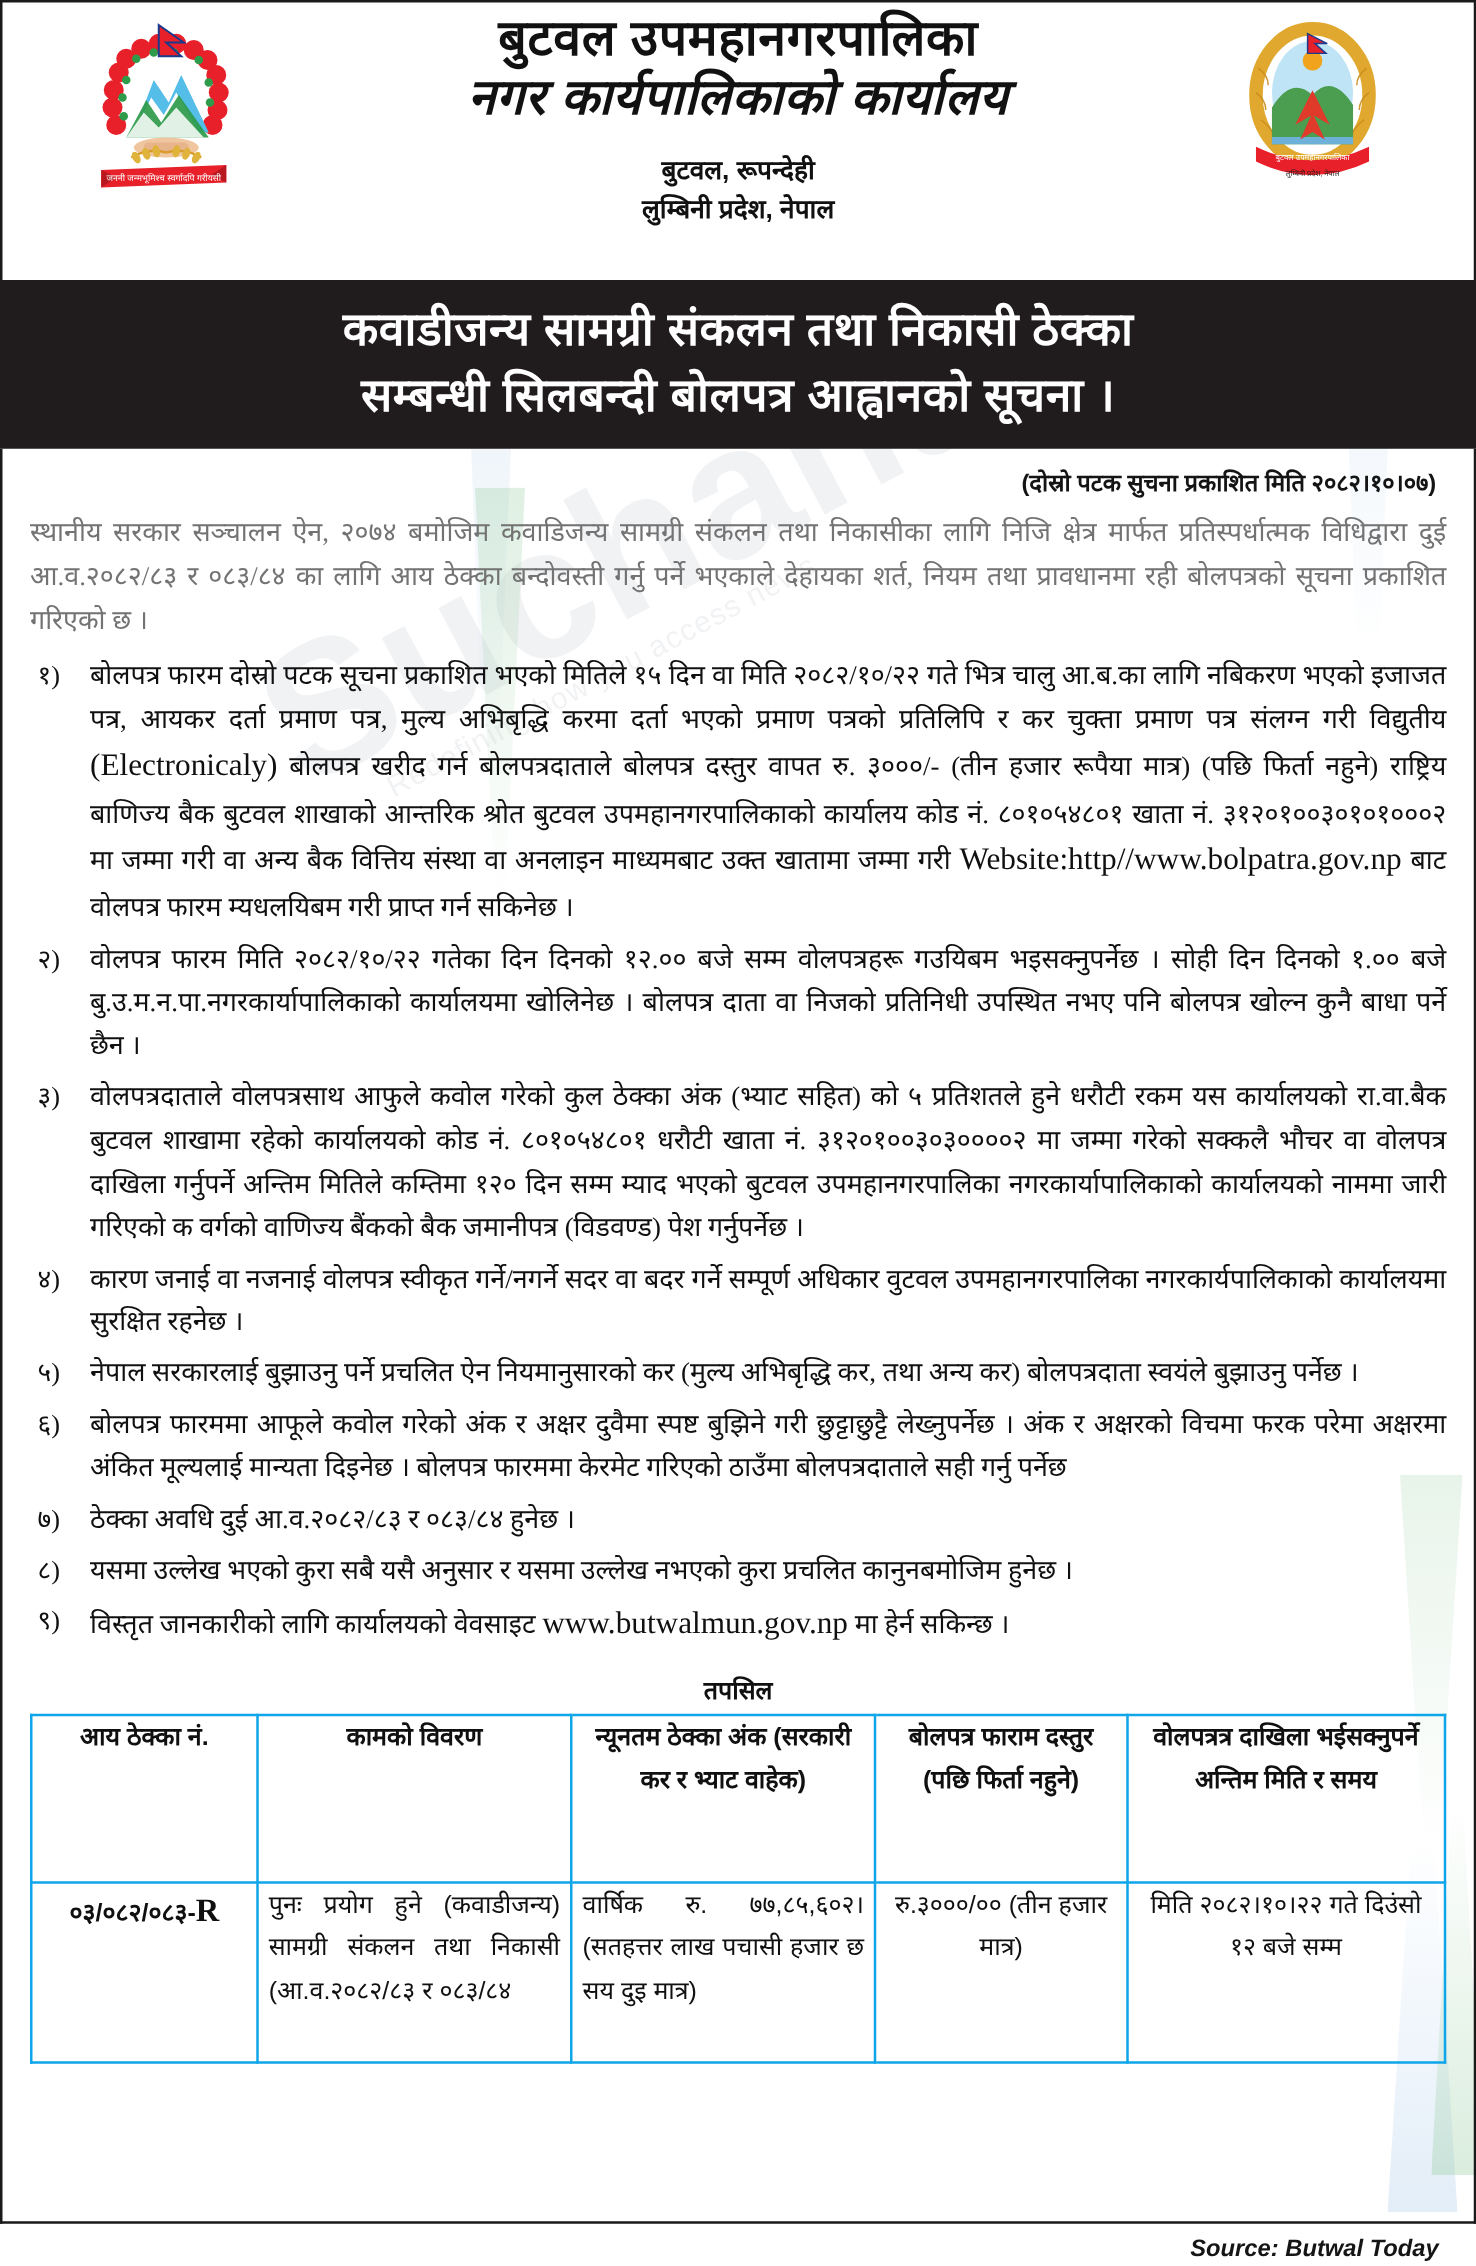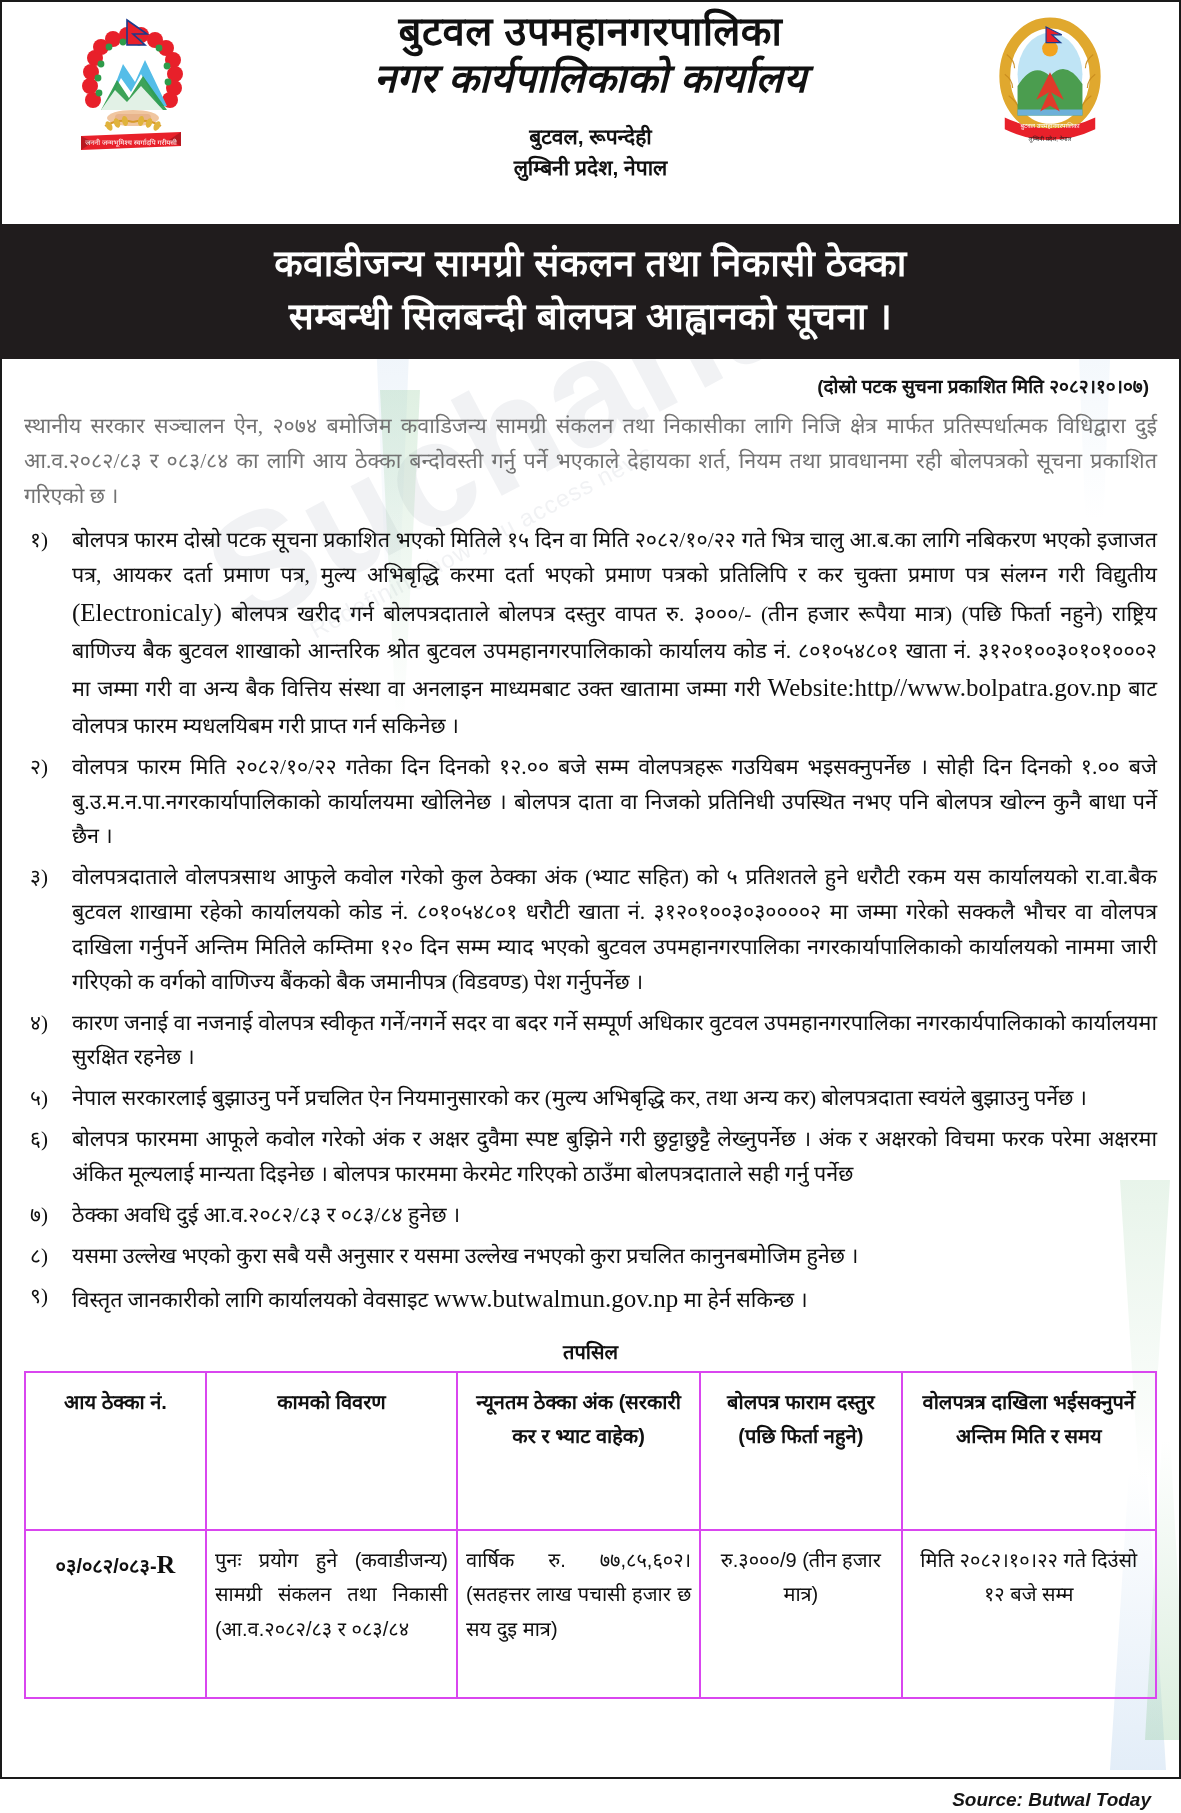--- a/index.html
+++ b/index.html
@@ -219,23 +219,23 @@
     margin: 18px 0 6px 0;
     color: #101010;
   }
   table.tapasil {
     width: 100%;
     border-collapse: collapse;
     table-layout: fixed;
     margin: 0 auto;
   }
   table.tapasil th, table.tapasil td {
-    border: 2px solid #d946ef;
+    border: 2px solid #0ea5e9;
     vertical-align: top;
-    padding: 12px 8px;
+    padding: 0 8px;
     color: #101010;
   }
   table.tapasil th {
     text-align: center;
     font-family: "Liberation Sans", sans-serif;
     font-weight: bold;
     font-size: 20px;
     line-height: 1.72;
     height: 132px;
     vertical-align: top;
@@ -456,21 +456,21 @@
             <th>न्यूनतम ठेक्का अंक (सरकारी कर र भ्याट वाहेक)</th>
             <th>बोलपत्र फाराम दस्तुर (पछि फिर्ता नहुने)</th>
             <th>वोलपत्रत्र दाखिला भईसक्नुपर्ने अन्तिम मिति र समय</th>
           </tr>
         </thead>
         <tbody>
           <tr>
             <td class="c1"><span>०३/०८२/०८३-</span><span class="rsfx">R</span></td>
             <td class="c2">पुनः प्रयोग हुने (कवाडीजन्य) सामग्री संकलन तथा निकासी (आ.व.२०८२/८३ र ०८३/८४</td>
             <td class="c3">वार्षिक रु. ७७,८५,६०२। (सतहत्तर लाख पचासी हजार छ सय दुइ मात्र)</td>
-            <td class="c4">रु.३०००/9 (तीन हजार मात्र)</td>
+            <td class="c4">रु.३०००/०० (तीन हजार मात्र)</td>
             <td class="c5">मिति २०८२।१०।२२ गते दिउंसो १२ बजे सम्म</td>
           </tr>
         </tbody>
       </table>
 
     </div>
 
     <div class="source-line">Source: Butwal Today</div>
 
   </div>

